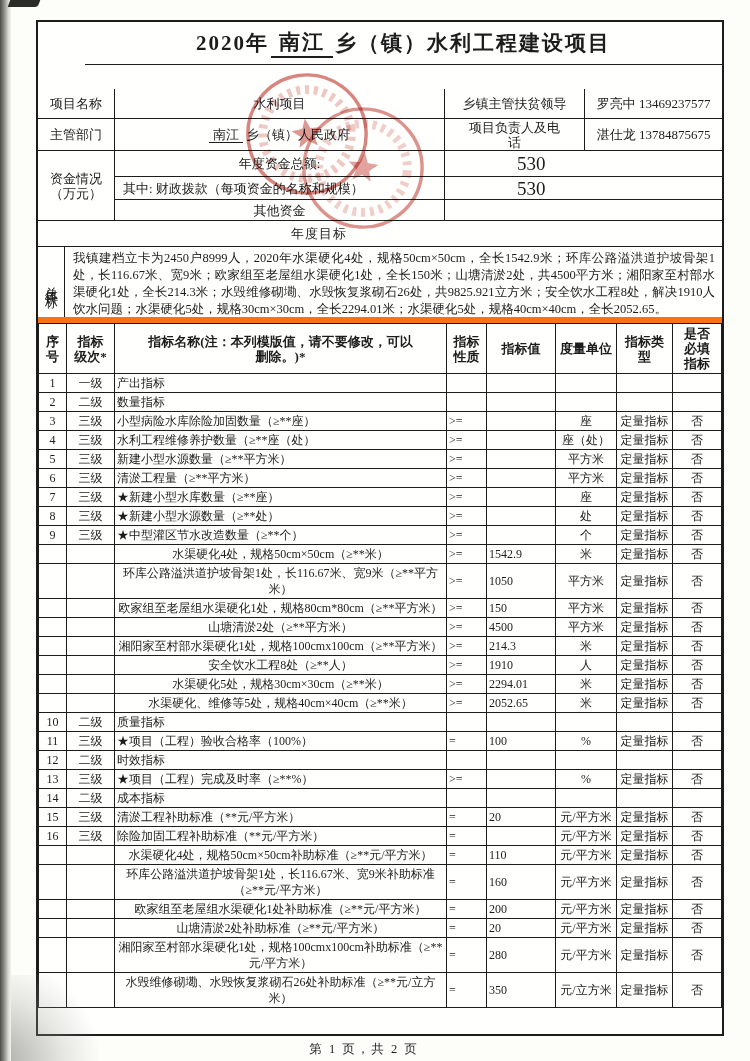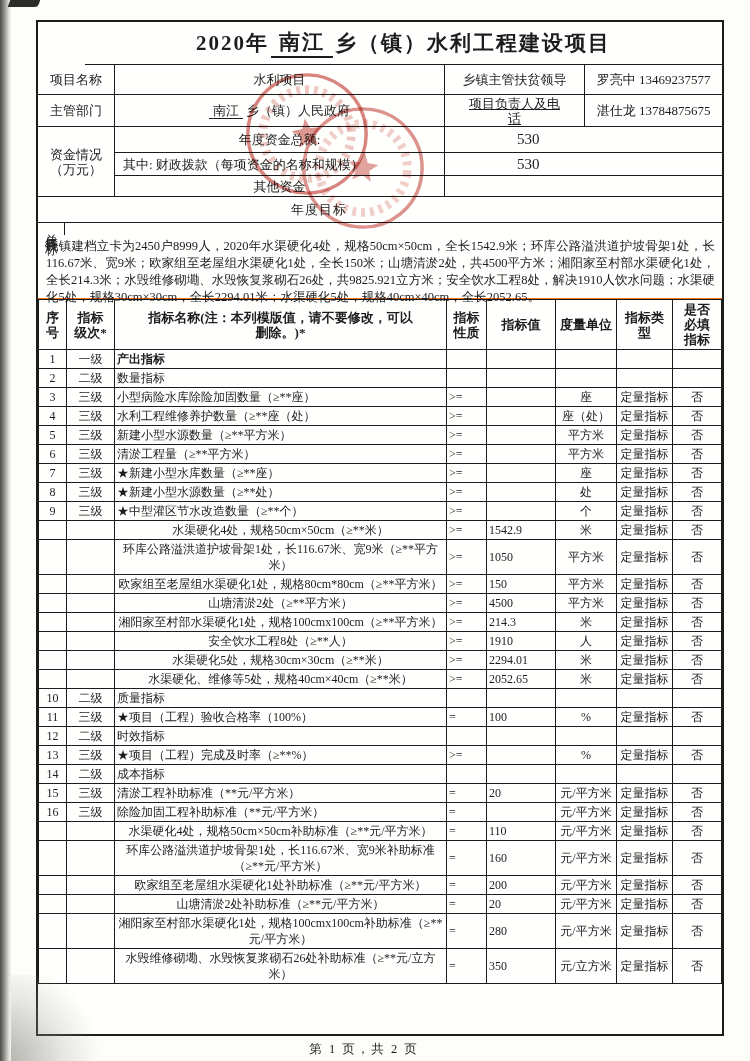--- a/index.html
+++ b/index.html
@@ -15,55 +15,55 @@
     transform:skewX(-20deg);z-index:5;border-radius:0 0 3px 0;}
   .scan-corner-shadow{position:absolute;left:0;top:975px;width:110px;height:86px;z-index:4;
     background:radial-gradient(circle at 0% 100%, rgba(110,110,104,.55), rgba(160,160,152,.25) 45%, transparent 72%);}
   
   .doc-frame{position:absolute;left:36px;top:20px;width:688px;height:1016px;
     border:2px solid #1c1c1c;box-sizing:border-box;background:#fffffd;overflow:hidden;z-index:1;}
   .title-row{height:42px;border-bottom:1px solid #1c1c1c;display:flex;align-items:center;justify-content:center;
     font-size:21px;font-weight:bold;letter-spacing:2px;margin-left:47px;}
   .title-town{border-bottom:2px solid #1c1c1c;padding:0 8px;margin:0 2px;}
   
-  .igrid{display:grid;grid-template-columns:77px 330px 140px 1fr;grid-template-rows:30px 32px 26px 23px 21px;}
+  .igrid{display:grid;grid-template-columns:77px 330px 140px 1fr;grid-template-rows:30px 32px 26px 23px 21px;margin-top:24px;}
   .cell{border-right:1px solid #1c1c1c;border-bottom:1px solid #1c1c1c;
     display:flex;align-items:center;justify-content:center;font-size:13px;text-align:center;box-sizing:border-box;
     white-space:pre-line;line-height:15px;}
   .noright{border-right:none;}
   .leftal{justify-content:flex-start;text-align:left;padding-left:8px;}
   .r1c1{grid-area:1/1/2/2;} .r1c2{grid-area:1/2/2/3;} .r1c3{grid-area:1/3/2/4;} .r1c4{grid-area:1/4/2/5;}
-  .r2c1{grid-area:2/1/3/2;text-align:center;} .r2c2{grid-area:2/2/3/3;} .r2c3{grid-area:2/3/3/4;text-decoration:underline;} .r2c4{grid-area:2/4/3/5;}
+  .r2c1{grid-area:2/1/3/2;text-align:center;} .r2c2{grid-area:2/2/3/3;} .r2c3{grid-area:2/3/3/4;} .r2c4{grid-area:2/4/3/5;}
   .fund-label{grid-area:3/1/6/2;}
   .fr1{grid-area:3/2/4/3;} .fv1{grid-area:3/3/4/5;}
   .fr2{grid-area:4/2/5/3;} .fv2{grid-area:4/3/5/5;}
   .fr3{grid-area:5/2/6/3;} .fv3{grid-area:5/3/6/5;}
-  .moneyval{justify-content:flex-start;padding-left:72px;border-right:none;font-size:15px;}
+  .moneyval{justify-content:flex-start;padding-left:72px;border-right:none;font-size:19px;}
   .underline-town{border-bottom:1.5px solid #1c1c1c;padding:0 4px;margin-right:3px;}
   
   .annual{position:relative;height:25px;border-bottom:1px solid #1c1c1c;}
   .annual-text{position:absolute;left:115px;width:332px;top:50%;transform:translateY(-50%);
     text-align:center;font-size:13px;letter-spacing:1px;}
-  .overall{display:flex;height:76px;border-bottom:1px solid #f97316;box-sizing:border-box;flex-direction:column;}
+  .overall{display:flex;height:76px;border-bottom:6px solid #f97316;box-sizing:border-box;}
   .overall-label{width:27px;border-right:1px solid #1c1c1c;writing-mode:vertical-rl;text-orientation:upright;
     display:flex;align-items:center;justify-content:center;font-size:13px;letter-spacing:3px;box-sizing:border-box;flex:none;}
   .overall-text{flex:1;padding:3px 7px 2px 8px;font-size:12.5px;line-height:17px;text-align:justify;}
   
   table.ind{width:100%;border-collapse:collapse;table-layout:fixed;}
   table.ind th,table.ind td{border:1px solid #1c1c1c;vertical-align:middle;box-sizing:border-box;}
   table.ind th{font-weight:bold;font-size:13px;line-height:15px;padding:2px 1px;text-align:center;white-space:pre-line;}
   table.ind td{font-size:12px;line-height:16px;padding:1px 2px;word-break:break-all;}
   td.c0,td.c1{text-align:center;}
   td.c3{text-align:left;padding-left:3px;}
   td.c4{text-align:left;padding-left:3px;}
   td.c5{text-align:center;}
   td.c6{text-align:center;}
   td.c7{text-align:center;}
   td.name-center{text-align:center;margin-left:22px;}
-  td.name-l1{text-align:left;padding-left:6px;font-weight:bold;}
+  td.name-l1{text-align:left;padding-left:6px;}
   td.name-l2{text-align:left;padding-left:34px;}
   
   .page-footer{position:absolute;left:0;top:1041px;width:728px;text-align:center;font-size:12.5px;letter-spacing:2px;z-index:2;}
   
   .seal{position:absolute;z-index:6;mix-blend-mode:multiply;pointer-events:none;}
   .seal1{left:243px;top:70px;transform:rotate(-8deg);opacity:.62;}
   .seal2{left:299px;top:104px;transform:rotate(7deg);opacity:.55;}
 </style>
 </head>
 <body>

